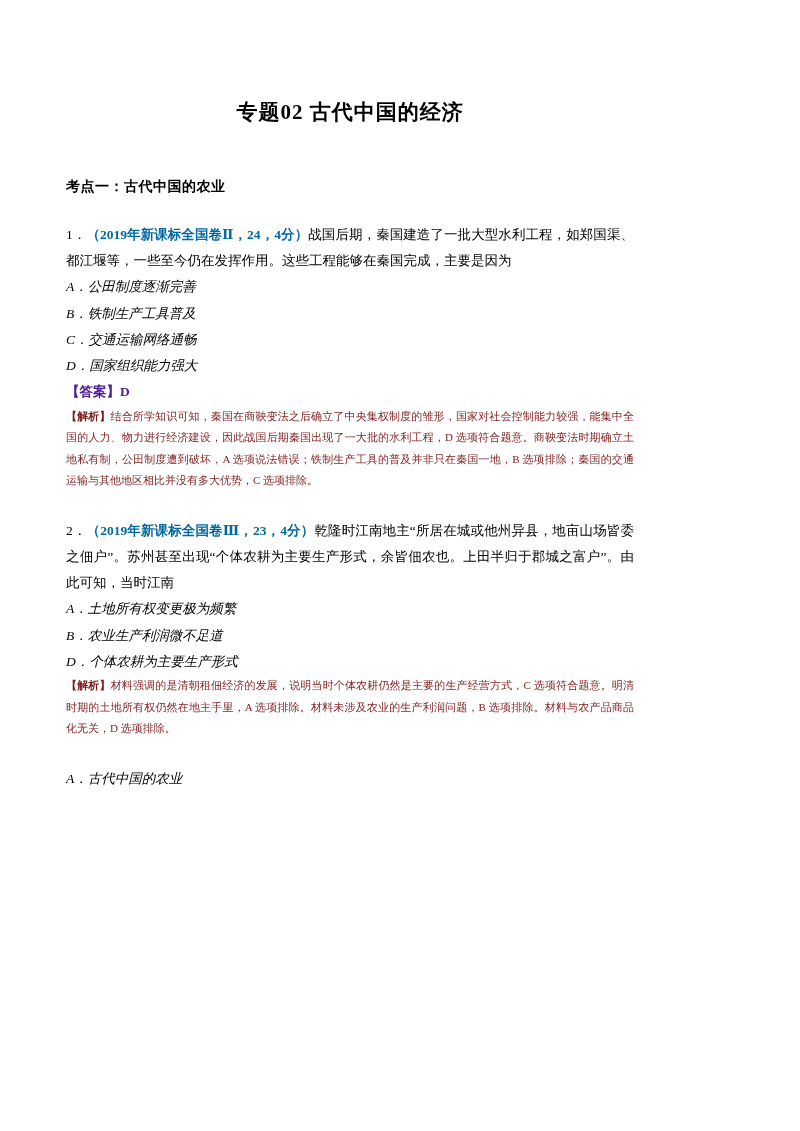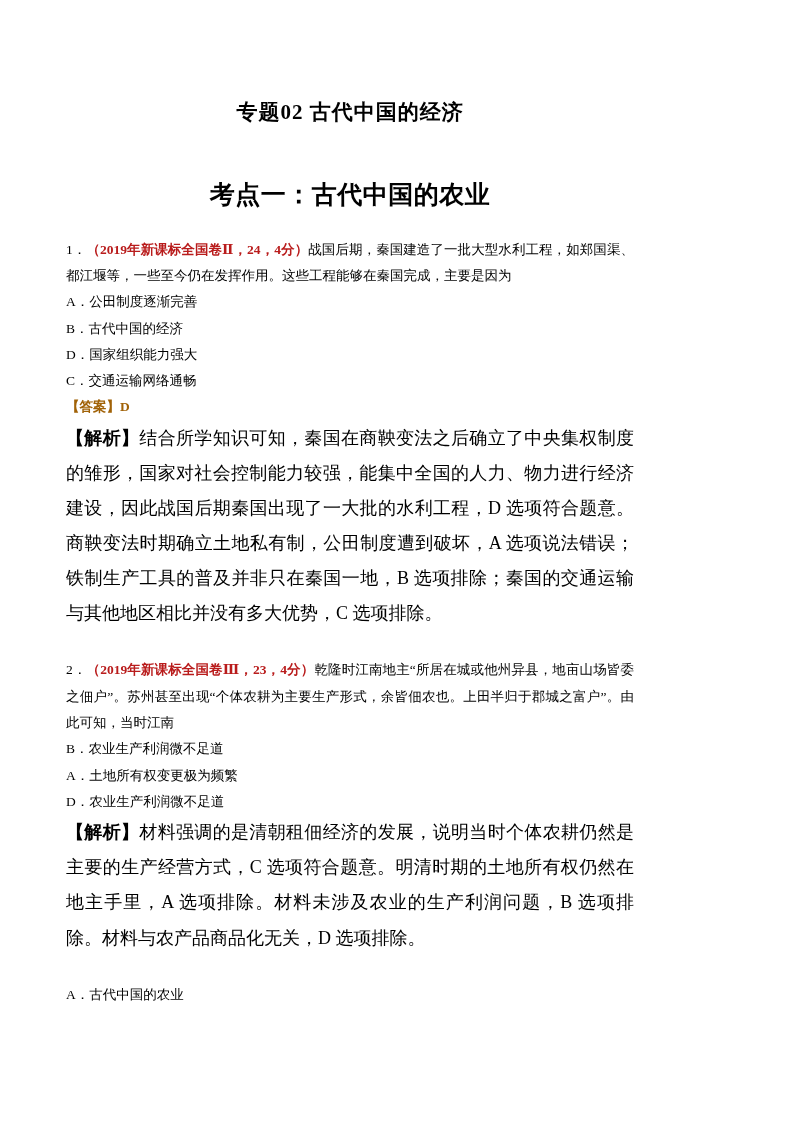--- a/index.html
+++ b/index.html
@@ -23,59 +23,59 @@
   }
   .doc-title {
     font-size: 21px;
     font-weight: bold;
     text-align: center;
     letter-spacing: 1px;
     margin: 18px 0 0 0;
     line-height: 1.6;
   }
   .section-heading {
-    font-size: 25px;
+    font-size: 14px;
     font-weight: bold;
     margin: 48px 0 0 0;
     letter-spacing: 0.5px;
-    text-align: center;
   }
   .q-block {
     margin-top: 26px;
   }
   .q-stem {
     font-size: 13.5px;
     line-height: 1.95;
     text-align: justify;
     text-justify: inter-ideograph;
   }
   .q-num {
     color: #000000;
   }
   .src {
-    color: #b91c1c;
+    color: #0369a1;
     font-weight: bold;
   }
   .option {
     font-size: 13.5px;
     line-height: 1.95;
+    font-style: italic;
   }
   .answer {
     font-size: 13.5px;
     line-height: 1.95;
-    color: #a16207;
+    color: #4c1d95;
     font-weight: bold;
   }
   .answer .ans-val {
     font-weight: bold;
   }
   .analysis {
-    font-size: 18px;
+    font-size: 11px;
     line-height: 1.95;
-    color: #000000;
+    color: #7f1d1d;
     text-align: justify;
     text-justify: inter-ideograph;
   }
   .analysis .lbl {
     font-weight: bold;
   }
   .tight {
     margin: 0;
   }
 </style>
@@ -86,38 +86,38 @@
 
   <h1 class="doc-title">专题02  古代中国的经济</h1>
 
   <h2 class="section-heading">考点一：古代中国的农业</h2>
 
   <div class="q-block">
     <p class="q-stem tight">
       <span class="q-num">1．</span><span class="src">（2019年新课标全国卷Ⅱ，24，4分）</span><span>战国后期，秦国建造了一批大型水利工程，如郑国渠、都江堰等，一些至今仍在发挥作用。这些工程能够在秦国完成，主要是因为</span>
     </p>
     <p class="option tight">A．公田制度逐渐完善</p>
-    <p class="option tight">B．古代中国的经济</p>
+    <p class="option tight">B．铁制生产工具普及</p>
+    <p class="option tight">C．交通运输网络通畅</p>
     <p class="option tight">D．国家组织能力强大</p>
-    <p class="option tight">C．交通运输网络通畅</p>
     <p class="answer tight">
       <span>【答案】</span><span class="ans-val">D</span>
     </p>
     <p class="analysis tight">
       <span class="lbl">【解析】</span><span>结合所学知识可知，秦国在商鞅变法之后确立了中央集权制度的雏形，国家对社会控制能力较强，能集中全国的人力、物力进行经济建设，因此战国后期秦国出现了一大批的水利工程，D 选项符合题意。商鞅变法时期确立土地私有制，公田制度遭到破坏，A 选项说法错误；铁制生产工具的普及并非只在秦国一地，B 选项排除；秦国的交通运输与其他地区相比并没有多大优势，C 选项排除。</span>
     </p>
   </div>
 
   <div class="q-block">
     <p class="q-stem tight">
       <span class="q-num">2．</span><span class="src">（2019年新课标全国卷Ⅲ，23，4分）</span><span>乾隆时江南地主“所居在城或他州异县，地亩山场皆委之佃户”。苏州甚至出现“个体农耕为主要生产形式，余皆佃农也。上田半归于郡城之富户”。由此可知，当时江南</span>
     </p>
+    <p class="option tight">A．土地所有权变更极为频繁</p>
     <p class="option tight">B．农业生产利润微不足道</p>
-    <p class="option tight">A．土地所有权变更极为频繁</p>
-    <p class="option tight">D．农业生产利润微不足道</p>
+    <p class="option tight">D．个体农耕为主要生产形式</p>
     <p class="analysis tight">
       <span class="lbl">【解析】</span><span>材料强调的是清朝租佃经济的发展，说明当时个体农耕仍然是主要的生产经营方式，C 选项符合题意。明清时期的土地所有权仍然在地主手里，A 选项排除。材料未涉及农业的生产利润问题，B 选项排除。材料与农产品商品化无关，D 选项排除。</span>
     </p>
   </div>
 
   <div class="q-block">
     <p class="option tight">A．古代中国的农业</p>
   </div>
 
 </div>

